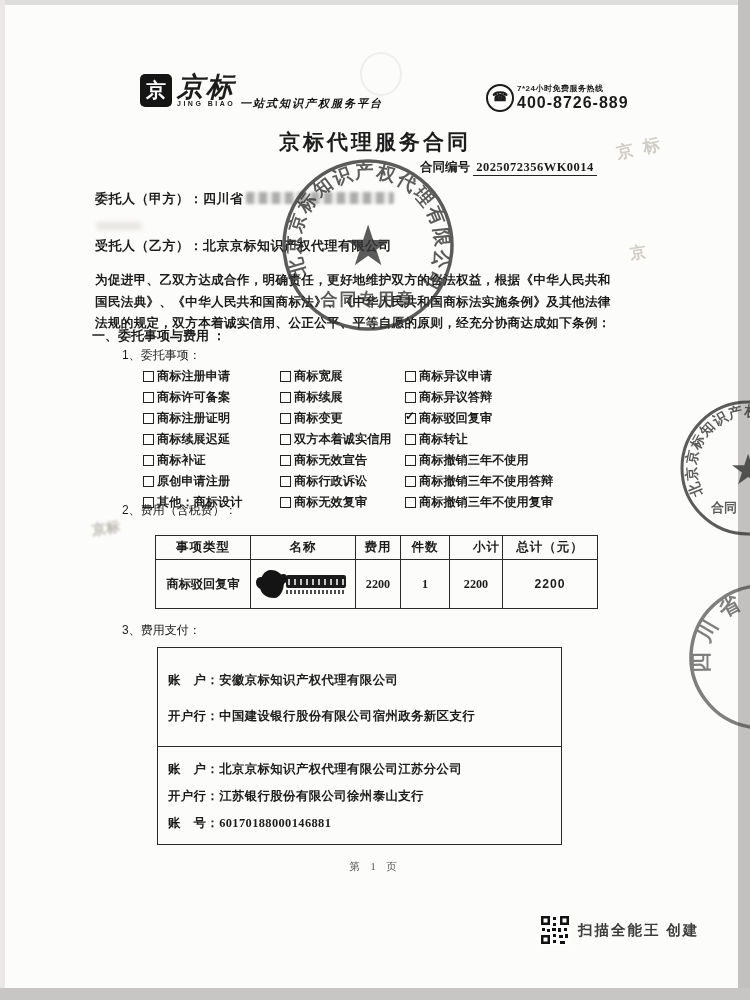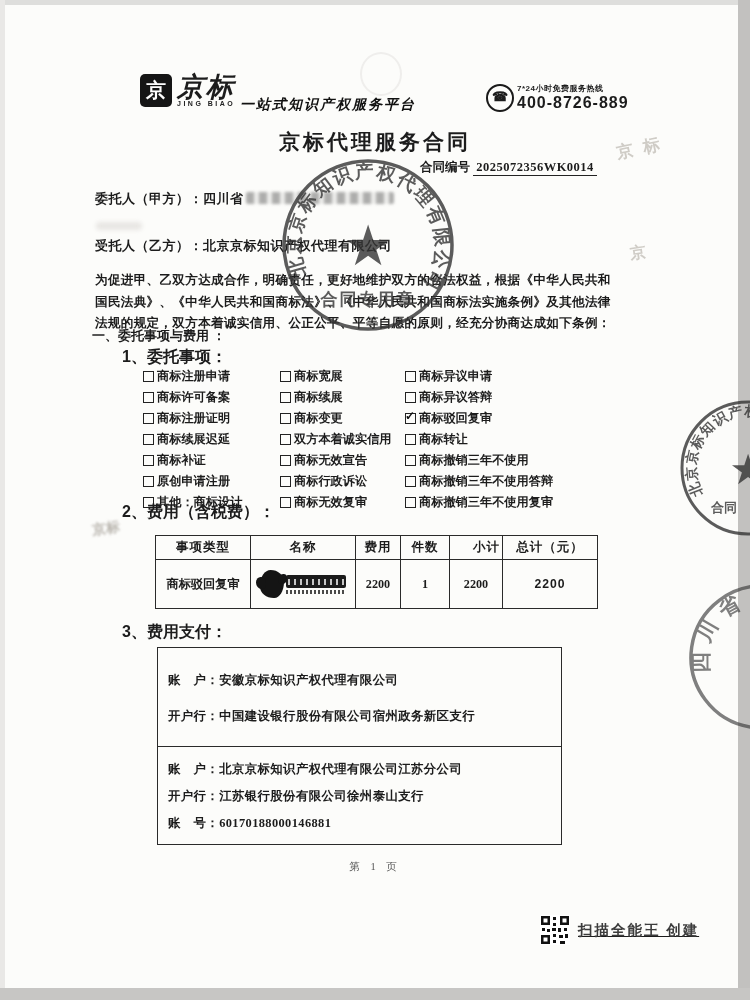--- a/index.html
+++ b/index.html
@@ -12,41 +12,41 @@
   .edge-right{left:738px;top:0;width:12px;height:1000px;background:#c2c1bf;}
   .edge-bottom{left:0;top:988px;width:750px;height:12px;background:#c7c6c4;}
 
   
   .brand{position:absolute;left:140px;top:74px;display:flex;align-items:flex-start;}
   .brand-seal{width:32px;height:33px;background:#151515;border-radius:5px;color:#fff;
     font-family:"Liberation Serif",serif;font-weight:bold;font-size:20px;line-height:33px;text-align:center;}
   .brand-text{margin-left:5px;}
   .brand-name{font-family:"Liberation Serif",serif;font-weight:bold;font-size:27px;line-height:26px;letter-spacing:2px;font-style:italic;}
   .brand-latin{font-size:7px;letter-spacing:2.5px;font-weight:bold;color:#222;margin-top:0px;font-family:"Liberation Sans",sans-serif;}
-  .brand-tagline{position:absolute;left:100px;top:22px;width:260px;font-size:14px;font-weight:bold;font-style:italic;letter-spacing:2px;white-space:nowrap;color:#111;}
+  .brand-tagline{position:absolute;left:100px;top:22px;width:260px;font-size:11px;font-weight:bold;font-style:italic;letter-spacing:2px;white-space:nowrap;color:#111;}
 
   .hotline{position:absolute;left:486px;top:83px;display:flex;align-items:center;}
   .phone-icon{width:24px;height:24px;border:2px solid #1a1a1a;border-radius:50%;font-size:13px;line-height:22px;text-align:center;font-weight:bold;}
   .hotline-text{margin-left:3px;}
   .hotline-label{font-size:8px;font-weight:bold;letter-spacing:.5px;font-family:"Liberation Sans",sans-serif;}
   .hotline-number{font-size:16px;font-weight:bold;letter-spacing:1px;font-family:"Liberation Sans",sans-serif;}
 
   .doc-title{position:absolute;left:0;top:128px;width:750px;text-align:center;
     font-family:"Liberation Sans",sans-serif;font-weight:bold;font-size:21px;letter-spacing:3px;}
   .contract-no{position:absolute;left:420px;top:159px;font-size:12.5px;font-weight:bold;}
   .contract-no .num{border-bottom:1.3px solid #222;padding:0 3px 1px 3px;letter-spacing:.5px;}
 
   .line{position:absolute;font-size:13px;font-weight:bold;letter-spacing:.5px;white-space:nowrap;}
   .obscure-a{display:inline-block;vertical-align:-1px;width:148px;height:12px;margin-left:2px;
     background:repeating-linear-gradient(90deg,rgba(45,45,45,.38) 0 8px,rgba(45,45,45,.07) 8px 13px);
     filter:blur(1.6px);border-radius:2px;}
 
   .intro{position:absolute;left:95px;top:270px;width:565px;font-size:12.6px;font-weight:bold;line-height:21.5px;letter-spacing:.3px;}
   .h1{position:absolute;left:92px;top:327px;font-size:13px;font-weight:bold;font-family:"Liberation Sans",sans-serif;}
-  .h2{position:absolute;font-size:16px;font-weight:bold;font-family:"Liberation Sans",sans-serif;}
+  .h2{position:absolute;font-size:12px;font-weight:normal;font-family:"Liberation Sans",sans-serif;}
 
   .cb-grid{position:absolute;left:143px;top:366px;display:grid;grid-template-columns:137px 125px auto;grid-auto-rows:21px;width:470px;}
   .cb-item{display:flex;align-items:center;white-space:nowrap;}
   .cb-box{width:9px;height:9px;border:1.4px solid #222;margin-right:3px;position:relative;flex:none;}
   .cb-box.checked::after{content:"✓";position:absolute;left:-1px;top:-5px;font-size:12px;font-weight:bold;color:#111;}
   .cb-label{font-size:12.2px;font-weight:bold;letter-spacing:0px;}
 
   table.fee{position:absolute;left:155px;top:535px;border-collapse:collapse;}
   table.fee th,table.fee td{border:1.6px solid #2a2a2a;text-align:center;padding:0 2px;}
   table.fee th{height:23px;font-size:12.5px;font-weight:bold;letter-spacing:1px;}
@@ -62,21 +62,21 @@
   .tm-caption{margin-top:2px;width:58px;height:4px;
     background:repeating-linear-gradient(90deg,#4a4a4a 0 2px,transparent 2px 4px);}
 
   .pay-box{position:absolute;left:157px;top:647px;width:403px;height:196px;border:1.6px solid #2a2a2a;display:flex;flex-direction:column;}
   .pay-section{flex:1;padding:5px 0 2px 10px;display:flex;flex-direction:column;justify-content:space-evenly;}
   .pay-section + .pay-section{border-top:1.4px solid #2a2a2a;}
   .pay-row{font-size:12.4px;font-weight:bold;letter-spacing:.4px;white-space:nowrap;}
 
   .page-footer{position:absolute;left:0;top:860px;width:750px;text-align:center;font-size:10.5px;color:#555;letter-spacing:4px;}
 
-  .scanner{position:absolute;left:540px;top:915px;display:flex;align-items:center;text-decoration:underline;}
+  .scanner{position:absolute;left:540px;top:915px;display:flex;align-items:center;}
   .scanner-label{margin-left:8px;font-size:14.5px;font-weight:bold;color:#3c3c3c;letter-spacing:2px;}
 
   
   .seal{position:absolute;opacity:.8;}
   .seal text{fill:#343434;}
   .seal circle{stroke:#343434;fill:none;}
   .seal-b{opacity:.62;transform:rotate(8deg);}
 
   
   .ghost{position:absolute;color:#cfccc6;font-weight:bold;}

